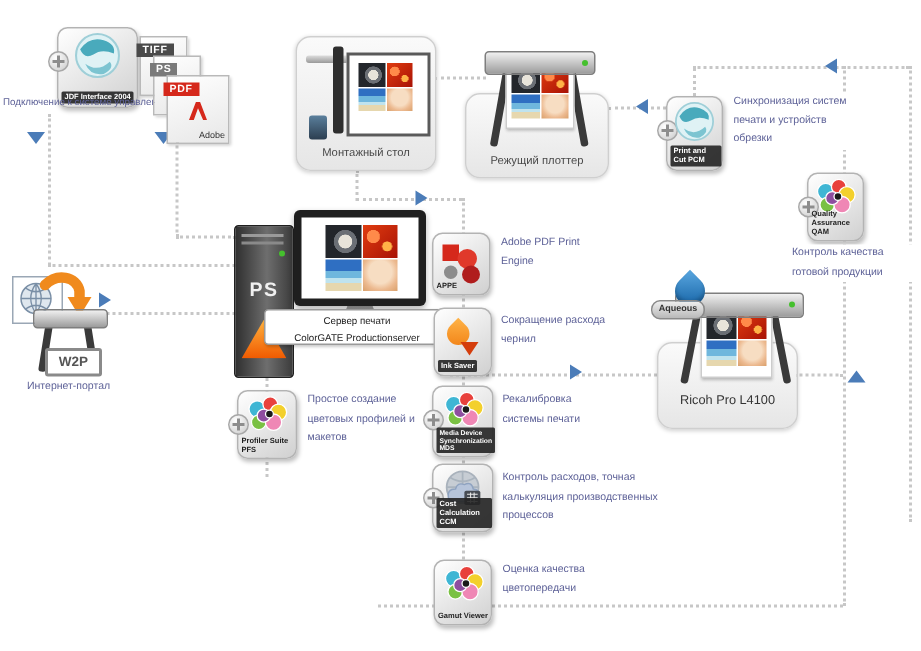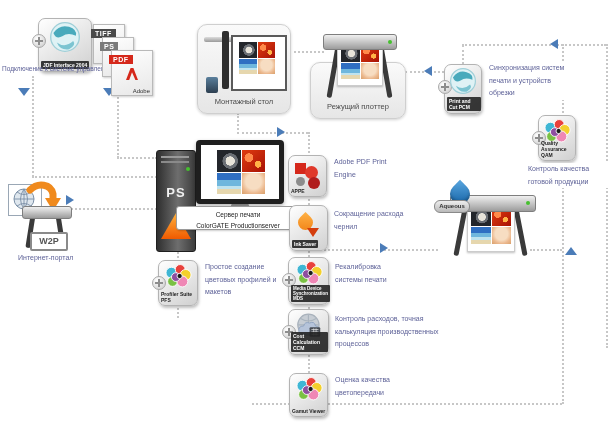--- a/index.html
+++ b/index.html
@@ -262,20 +262,23 @@
   <div class="cap wbg" style="left:335px;top:313px;width:106px">Контроль расходов, точная калькуляция производственных процессов</div>
 
   <div class="mod" style="left:289px;top:373px;width:37px;height:42px">
     <svg width="28" height="24" viewBox="2 0 24 22">
         <use href="#g-blobs"></use>
       </svg>
     <span class="mod-label plain">Gamut Viewer</span>
   </div>
   <div class="cap" style="left:335px;top:374px;width:80px">Оценка качества цветопередачи</div>
 
+  <div class="box" style="left:438px;top:228px;width:92px;height:56px">
+    <span class="boxcap" style="font-size:8.5px;color:#333;bottom:14px">Ricoh Pro L4100</span>
+  </div>
   <div>
     <div class="leg" style="left:458px;top:208px;height:48px;transform:rotate(11deg)"></div>
     <div class="leg" style="left:518px;top:208px;height:48px;transform:rotate(-11deg)"></div>
     <div class="paper" style="left:467px;top:205px;width:46px;height:45px">
       <div class="photos" style="left:3px;top:2px;width:40px;height:36px">
           <i class="p1"></i>
           <i class="p2"></i>
           <i class="p3"></i>
           <i class="p4"></i>
         </div>

